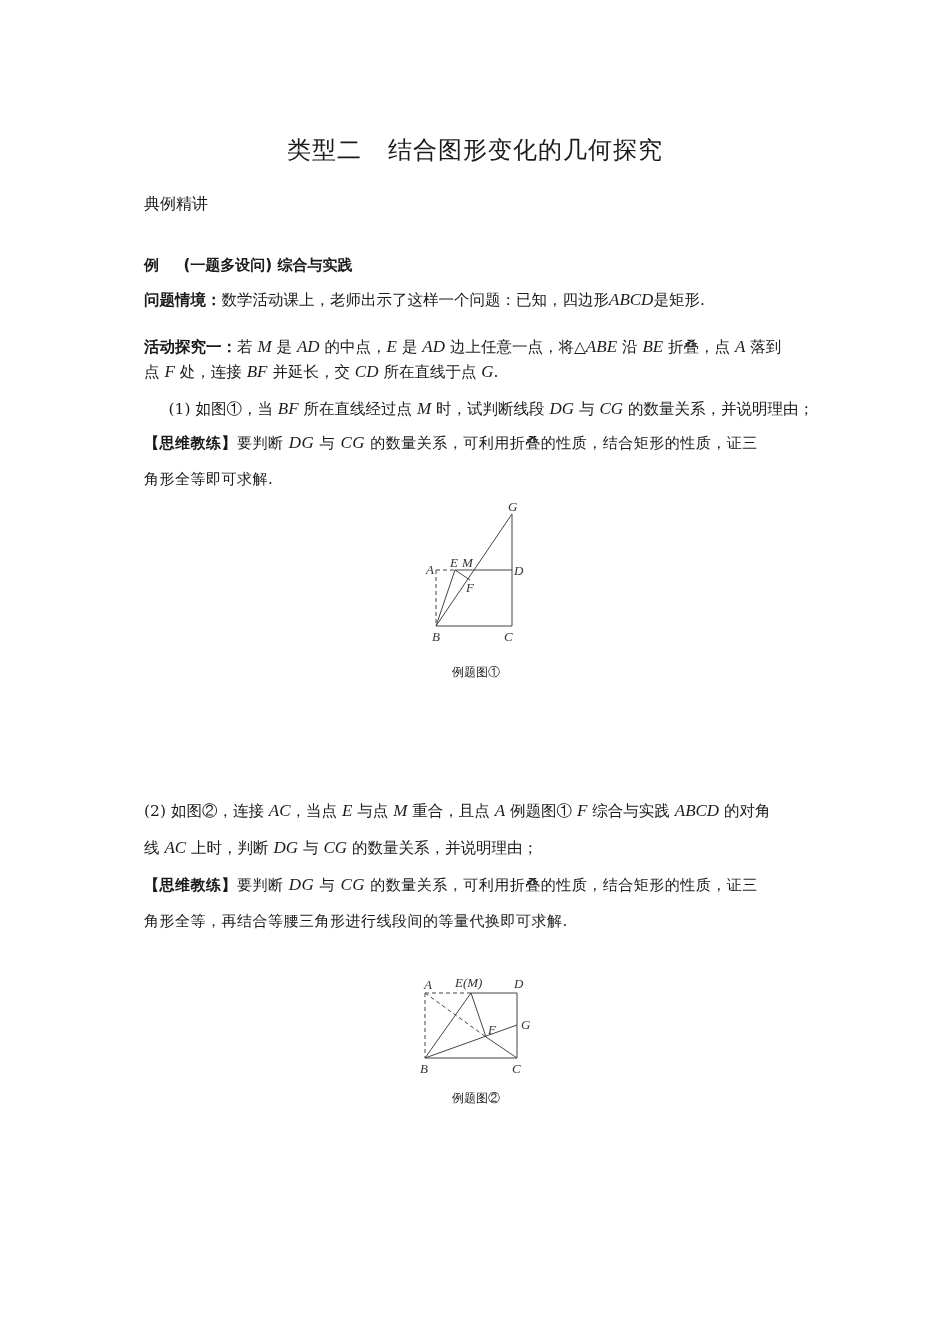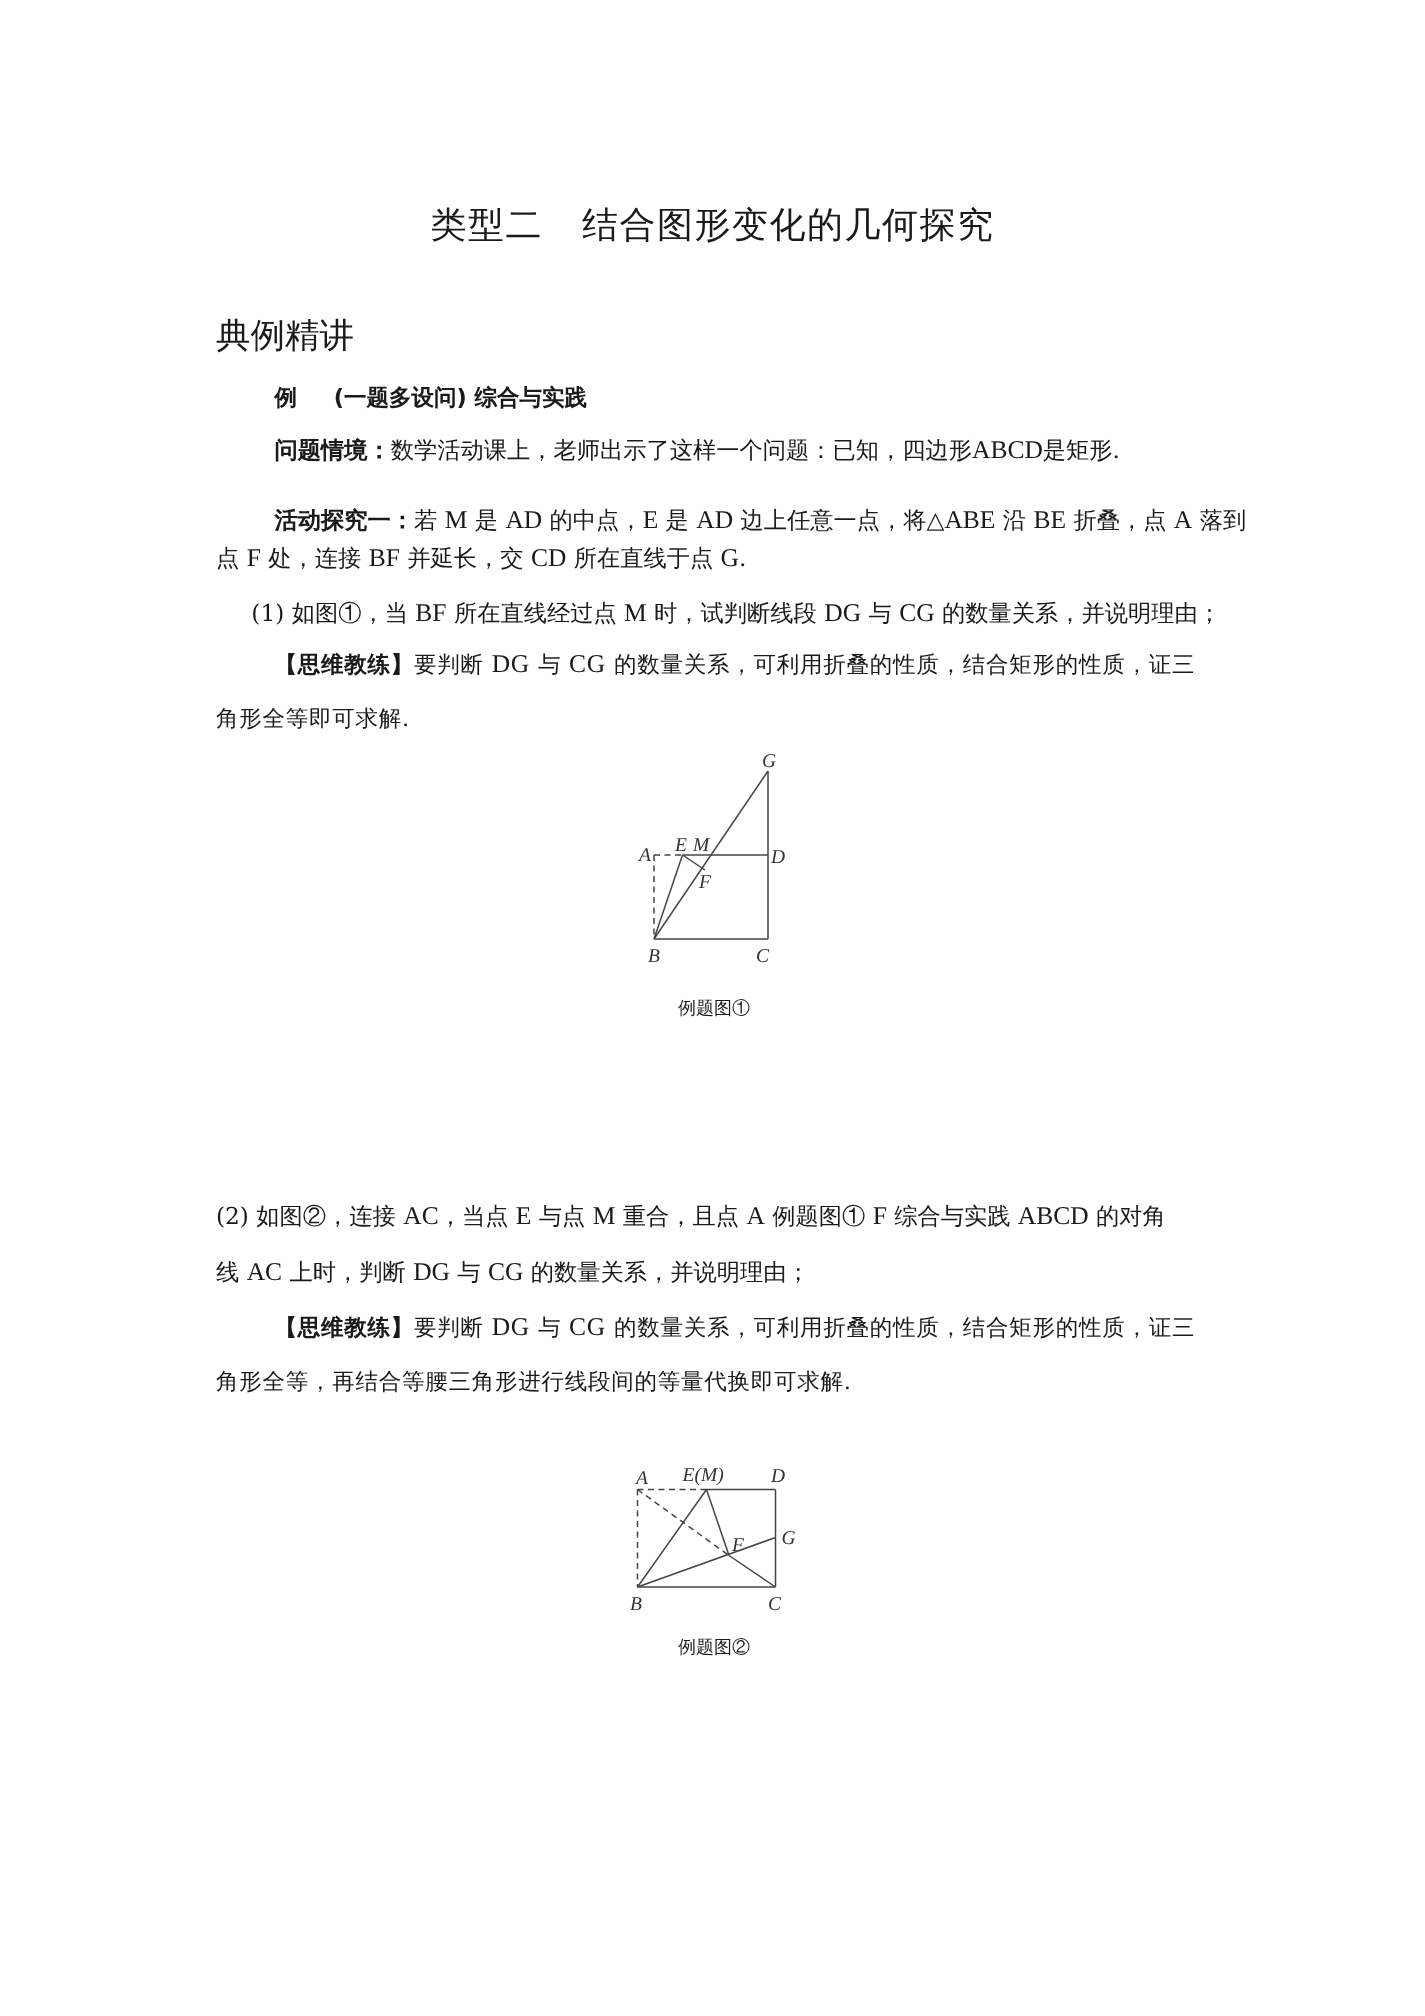--- a/index.html
+++ b/index.html
@@ -1,25 +1,25 @@
 <!DOCTYPE html>
 <html><head>
 <meta charset="utf-8">
 <style>
   html, body { margin: 0; padding: 0; background: #ffffff; }
   body { width: 950px; height: 1344px; position: relative; overflow: hidden;
          font-family: "DejaVu Serif", "Liberation Serif", serif; color: #1a1a1a; }
   .title { position: absolute; left: 0; width: 950px; top: 134px; text-align: center;
            font-family: "DejaVu Sans", "Liberation Sans", sans-serif; font-size: 24px; letter-spacing: 1px; }
   .title .gap { display: inline-block; width: 26px; }
-  .section { position: absolute; left: 144px; top: 208px; font-family: Liberation Sans, sans-serif;
-             font-size: 23px; }
+  .section { position: absolute; left: 144px; top: 194px; font-family: Liberation Sans, sans-serif;
+             font-size: 16px; }
   .line { position: absolute; left: 144px; width: 670px; font-size: 15.5px; white-space: nowrap; }
-  .bold { font-family: "DejaVu Sans", "Liberation Sans", sans-serif; font-weight: bold; margin-left: 39px; }
-  .it { font-family: "Liberation Serif", serif; font-size: 17px; }
+  .bold { font-family: "DejaVu Sans", "Liberation Sans", sans-serif; font-weight: bold; }
+  .it { font-style: italic; font-family: "Liberation Serif", serif; font-size: 17px; }
   .think { font-size: 15px; letter-spacing: 0.5px; }
   .caption { position: absolute; width: 130px; text-align: center; font-size: 12px; }
   svg { position: absolute; overflow: visible; }
   svg text { font-family: "Liberation Serif", serif; font-style: italic; font-size: 13px; fill: #333; }
 </style>
 </head>
 <body>
 
 <div class="title">
   <span>类型二</span><span class="gap"></span><span>结合图形变化的几何探究</span>

